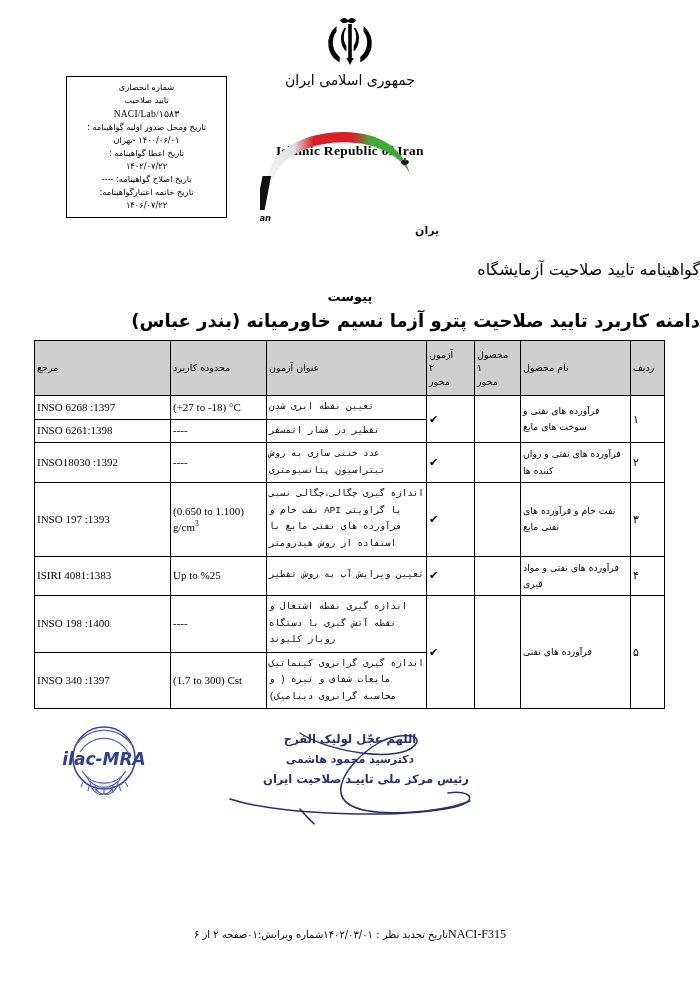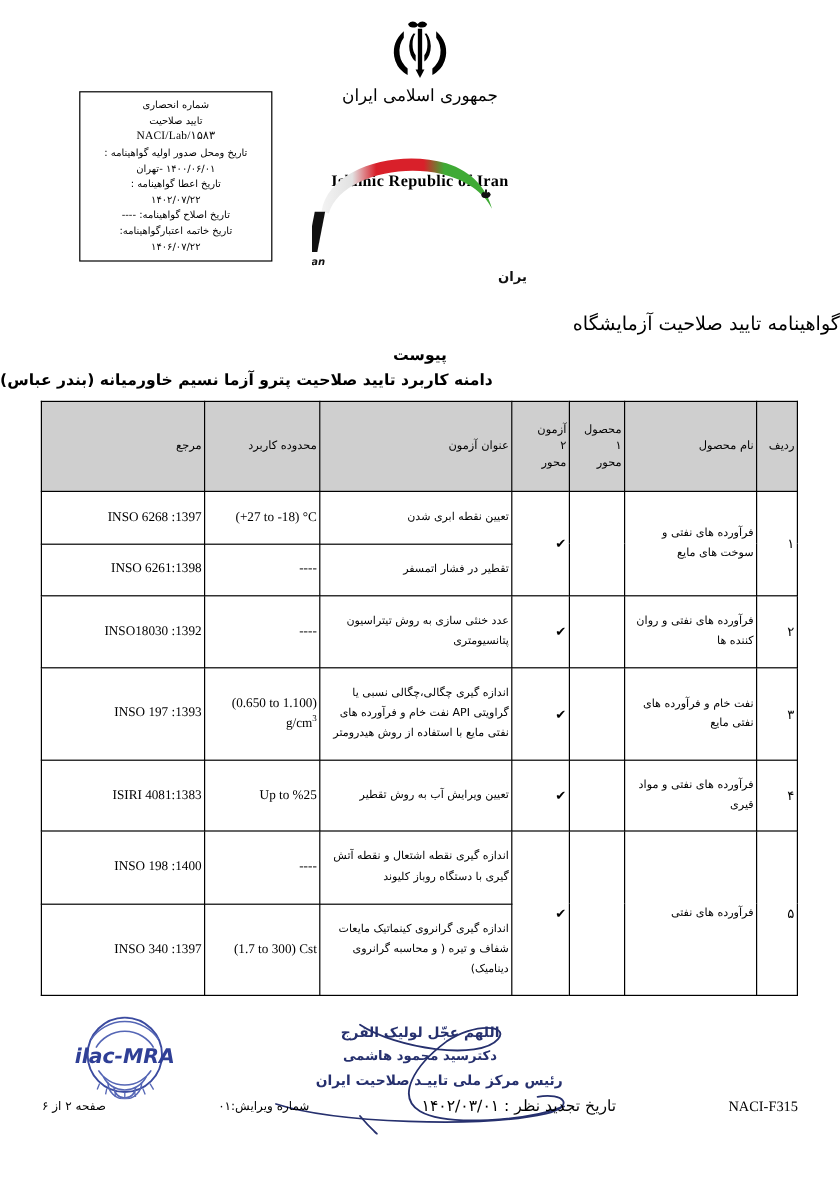--- a/index.html
+++ b/index.html
@@ -93,44 +93,44 @@
     direction: rtl;
   }
   .title-sub {
     text-align: center;
     font-size: 13px;
     font-weight: bold;
     margin-top: 10px;
     direction: rtl;
   }
   .title-scope {
-    text-align: left;
-    font-size: 13px;
+    text-align: right;
+    font-size: 18px;
     font-weight: bold;
     margin-top: 6px;
     margin-bottom: 9px;
     direction: rtl;
   }
 
   
   .tbl-wrap {
     margin: 0 35px;
   }
   table.scope {
     width: 630px;
     border-collapse: collapse;
     direction: rtl;
     table-layout: fixed;
   }
   table.scope th,
   table.scope td {
     border: 1px solid #000;
-    text-align: right;
+    text-align: left;
     vertical-align: middle;
-    padding: 13px 2px;
+    padding: 3px 2px;
   }
   table.scope thead th {
     background: #cfcfcf;
     font-size: 9.5px;
     font-weight: normal;
     height: 48px;
     line-height: 1.4;
   }
   .c-radif   { width: 34px; }
   .c-product { width: 110px; }
@@ -143,20 +143,21 @@
   td.product {
     font-size: 9.3px;
     line-height: 1.75;
   }
   td.radif {
     font-size: 11px;
   }
   td.test {
     font-size: 9.2px;
     line-height: 1.8;
+    font-family: Liberation Mono, monospace;
   }
   td.range, td.ref {
     font-family: "Liberation Serif", "DejaVu Serif", serif;
     font-size: 11px;
     direction: ltr;
     line-height: 1.4;
   }
   td.check { font-size: 11px; }
   sup.unit { font-size: 7.5px; vertical-align: super; }
 
@@ -188,37 +189,37 @@
     position: absolute;
     left: 0; right: 0;
     top: 0;
     height: 108px;
     pointer-events: none;
   }
 
   
   .footer {
     position: absolute;
-    bottom: 52px;
+    bottom: 40px;
     left: 35px;
     right: 35px;
     display: flex;
     flex-direction: row-reverse;
     align-items: center;
-    justify-content: space-between;
+    justify-content: center;
     direction: rtl;
     font-size: 10px;
   }
   .footer .fi { white-space: nowrap; }
   .footer .code {
     font-family: "Liberation Serif", "DejaVu Serif", serif;
     font-size: 12px;
     direction: ltr;
   }
-  .footer .rev-date { font-size: 13px; }
+  .footer .rev-date { font-size: 10px; }
 </style>
 </head>
 <body>
 
 <div class="header">
 
   <div class="emblem">
     <svg width="60" height="52" viewBox="0 0 60 52" aria-hidden="true">
       <g fill="#000">
 

